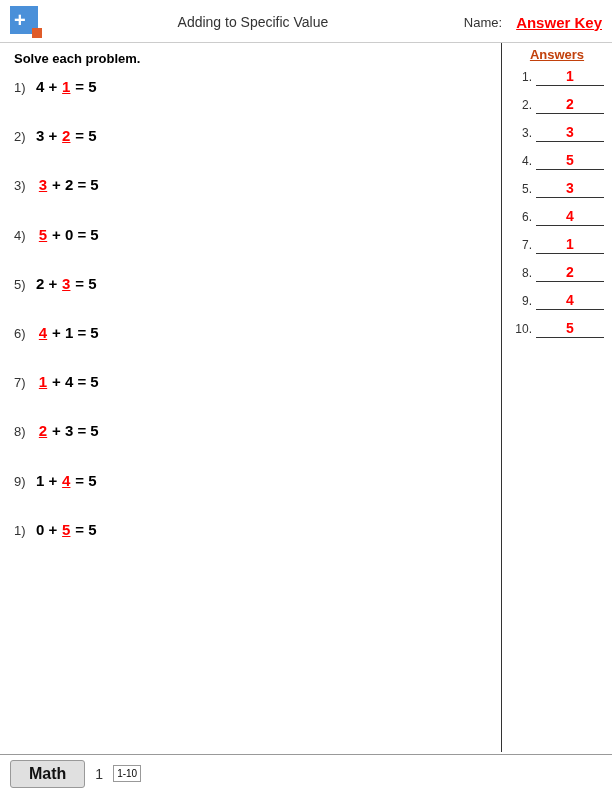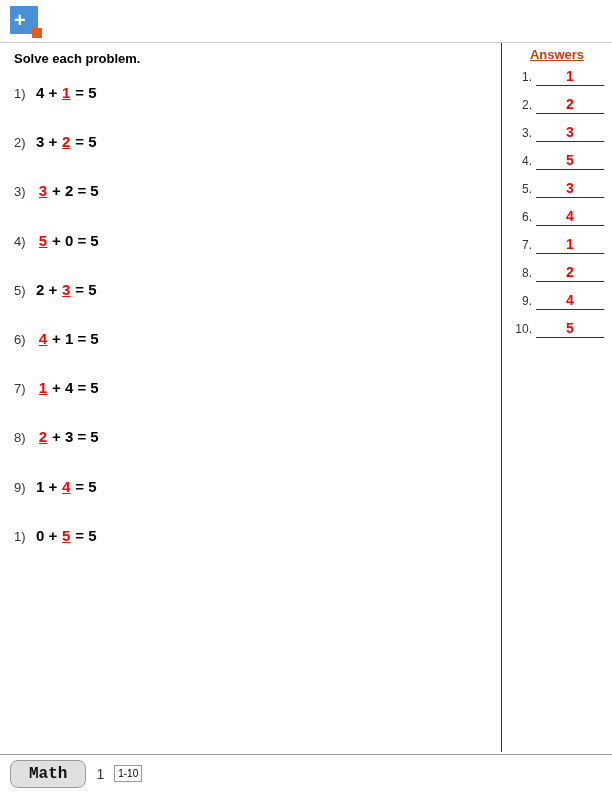--- a/index.html
+++ b/index.html
@@ -74,21 +74,21 @@
 
     
     #problems-area {
       flex: 1;
       padding: 8px 14px;
       border-right: 1.5px solid #333;
     }
     #instruction {
       font-weight: bold;
       font-size: 13px;
-      margin-bottom: 16px;
+      margin-bottom: 10px;
     }
     .problem {
       display: flex;
       align-items: baseline;
       margin-bottom: 28px;
       font-size: 15px;
       line-height: 1.4;
     }
     .prob-num {
       width: 22px;
@@ -154,27 +154,26 @@
       width: 612px;
       height: 38px;
       background: #fff;
       border-top: 1px solid #999;
       display: flex;
       align-items: center;
     }
     #footer-math-box {
       background: #e0e0e0;
       border: 1.5px solid #999;
-      border-radius: 8px;
+      border-radius: 3px;
       padding: 4px 18px;
       font-weight: bold;
       font-size: 16px;
       margin-left: 10px;
       color: #111;
-      font-family: Liberation Mono, monospace;
     }
     #footer-url {
       flex: 1;
       text-align: center;
       font-size: 11px;
       color: #555;
     }
     #footer-page-num {
       font-size: 14px;
       color: #333;
@@ -214,20 +213,25 @@
   </style>
 </head>
 <body>
 
 <div id="header">
   <div id="logo">
     <div class="logo-square"></div>
     <span class="logo-plus">+</span>
     <div class="logo-corner"></div>
   </div>
+  <div id="header-title">Adding to Specific Value</div>
+  <div style="display:flex;align-items:center;gap:6px;">
+    <span id="header-name">Name:</span>
+    <span id="answer-key-label">Answer Key</span>
+  </div>
 </div>
 
 <div id="main">
 
   <div id="problems-area">
     <div id="instruction">Solve each problem.</div>
 
     <div id="problems-list">
         <div class="problem">
           <span class="prob-num">1)</span>

